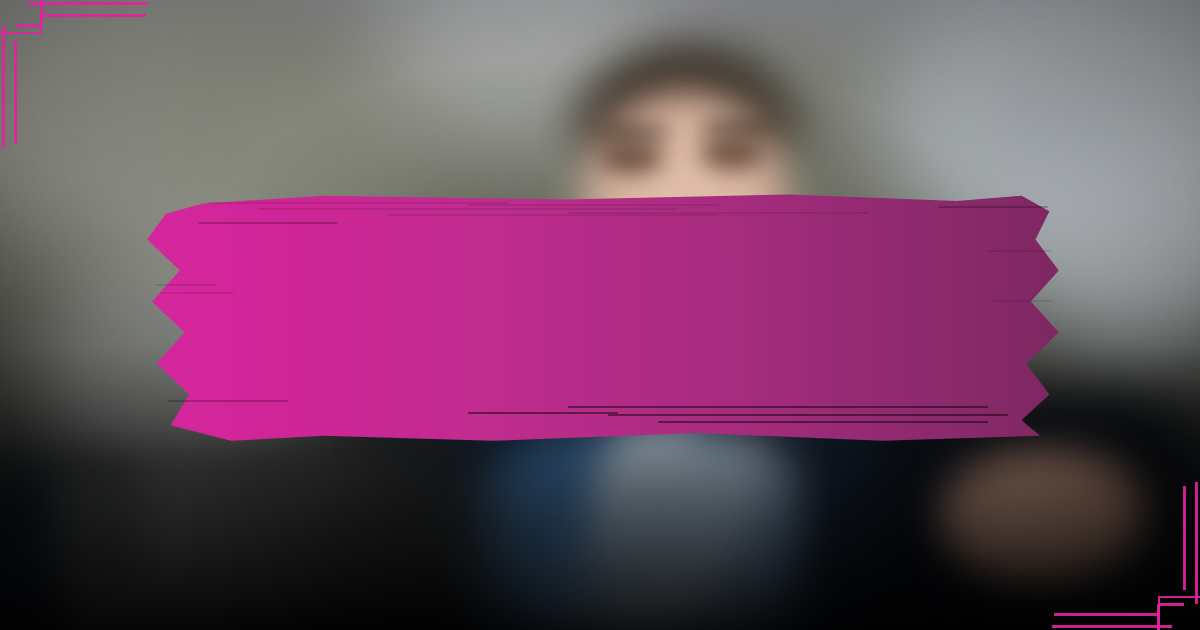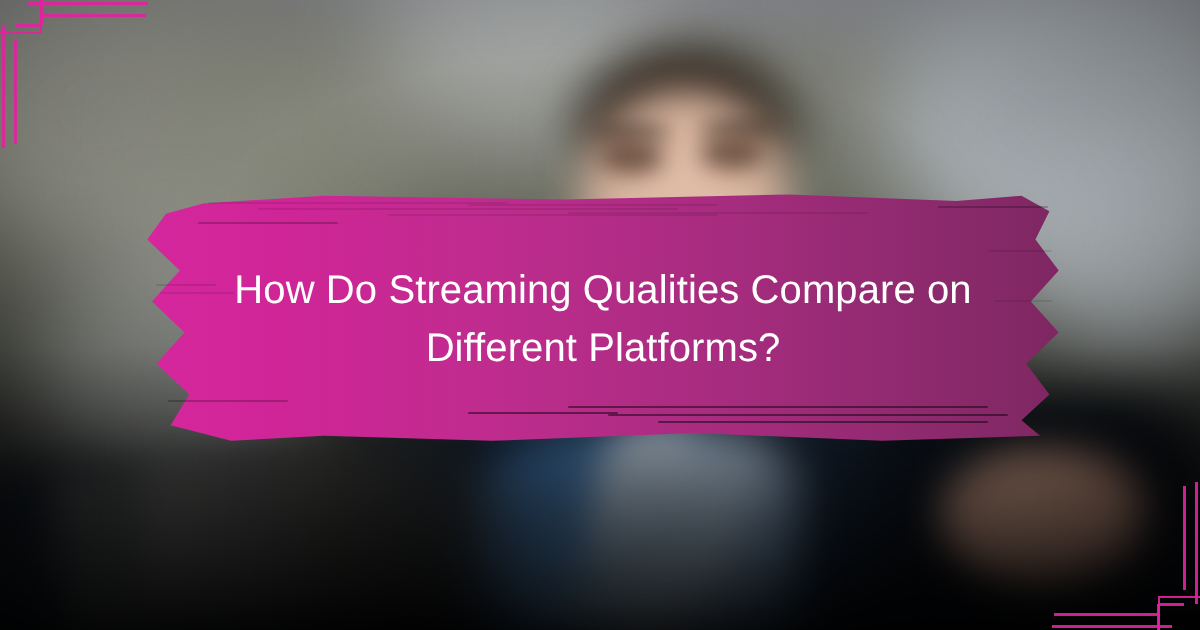--- a/index.html
+++ b/index.html
@@ -299,21 +299,20 @@
     <div class="streak dark" style="left:520px; top:233px; width:330px;"></div>
     <div class="streak dark" style="left:330px; top:224px; width:150px;"></div>
     <div class="streak" style="left:30px; top:212px; width:120px;"></div>
 
     <div class="streak" style="left:18px;  top:96px;  width:60px; opacity:.5;"></div>
     <div class="streak" style="left:22px;  top:104px; width:74px; opacity:.45;"></div>
     <div class="streak" style="left:850px; top:62px;  width:64px; opacity:.45;"></div>
     <div class="streak" style="left:856px; top:112px; width:58px; opacity:.4;"></div>
   </div>
 
-  <div class="title">How Do Streaming Qualities Compare on Different Platforms?</div>
 
   <div class="corner corner-tl">
     <div class="orn-square orn-square-tl tl-sq-outer"></div>
     <div class="orn-line tl-h-long"></div>
     <div class="orn-line tl-h-short"></div>
     <div class="orn-line tl-v-long"></div>
     <div class="orn-line tl-v-short"></div>
     <div class="orn-line tl-elbow-h"></div>
     <div class="orn-line tl-elbow-v"></div>
   </div>

